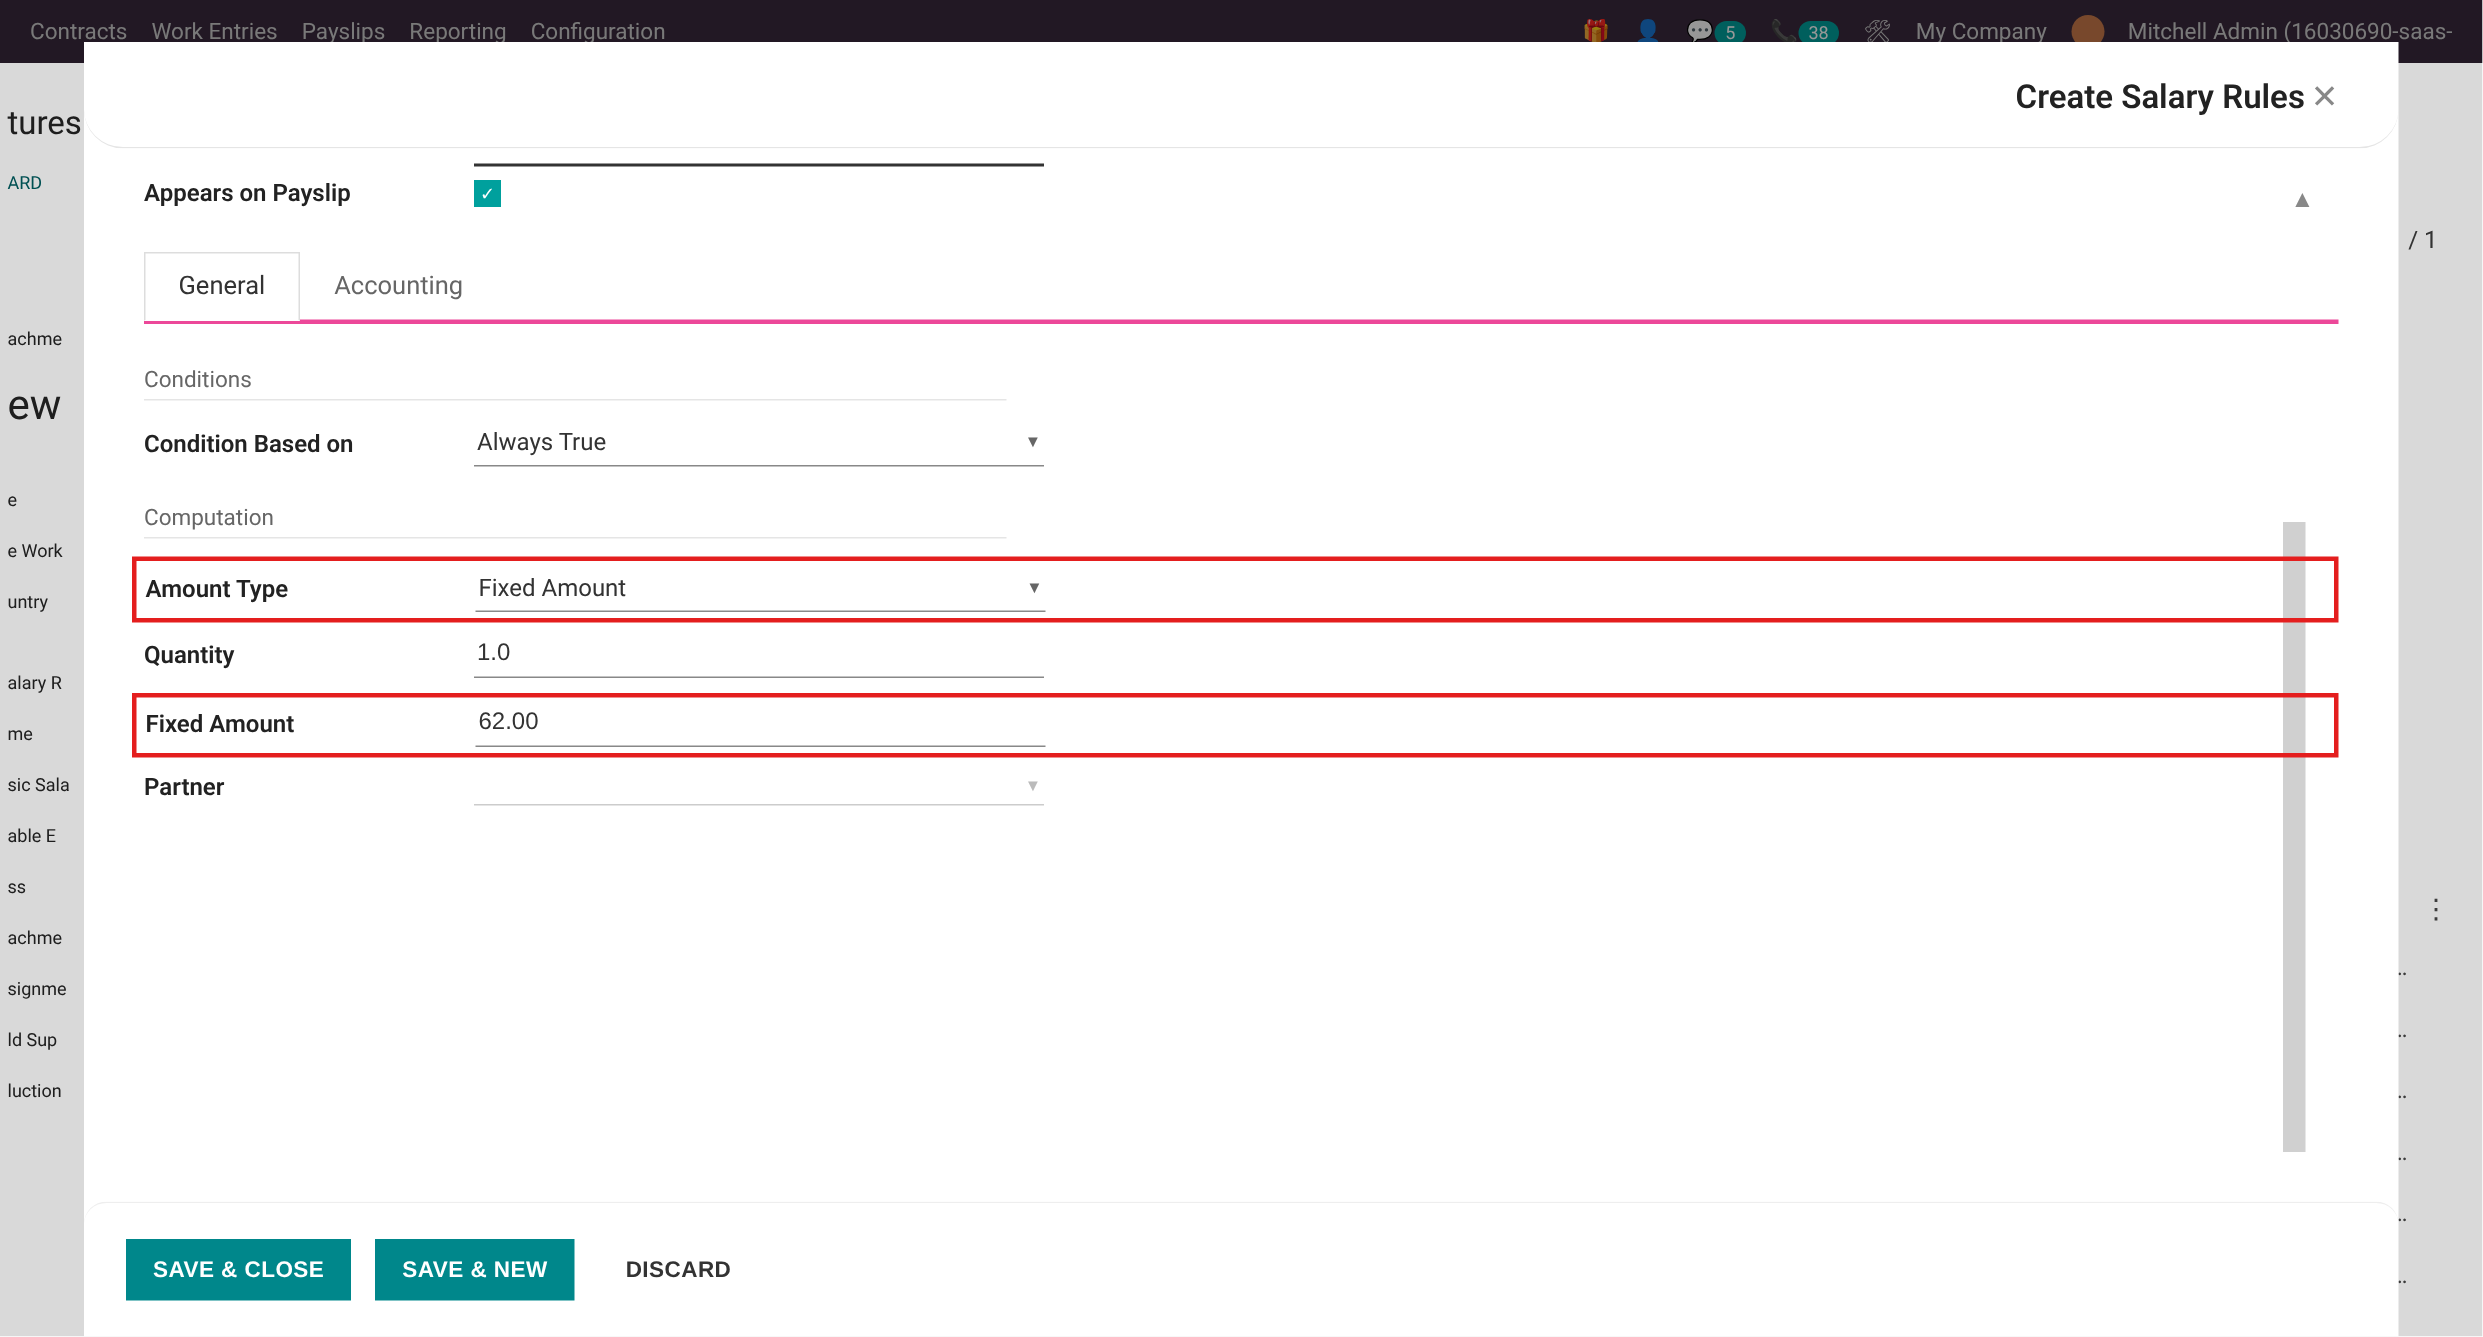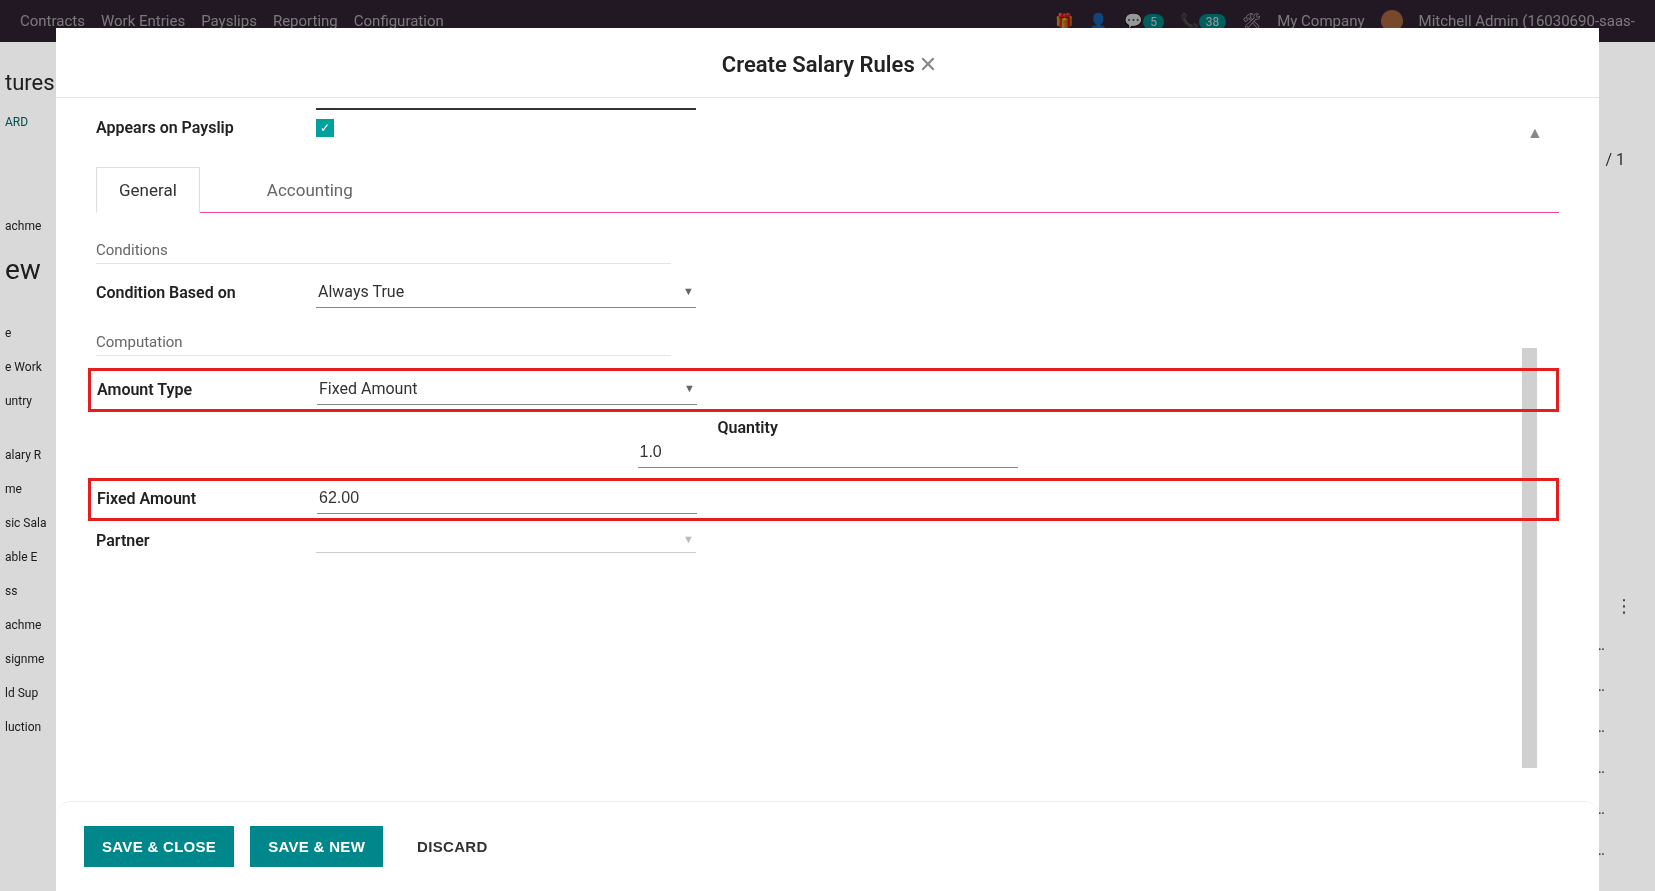--- a/index.html
+++ b/index.html
@@ -85,25 +85,26 @@
       position: absolute;
       top: 28px;
       left: 56px;
       right: 56px;
       bottom: 0;
       background: #fff;
       display: flex;
       flex-direction: column;
     }
     .modal-header {
-      padding: 20px 16px 16px 24px;
-      display: flex;
-      align-items: center;
-      justify-content: center;
+      padding: 20px 36px 16px 24px;
+      display: flex;
+      align-items: center;
+      justify-content: flex-end;
       border-bottom: 1px solid #e5e5e5;
+      border-radius: 26px;
     }
     .modal-title {
       font-size: 22px;
       font-weight: 600;
       color: #222;
     }
     .modal-close {
       font-size: 22px;
       color: #888;
       cursor: pointer;
@@ -185,23 +186,22 @@
       border-top: 2px solid #333;
       height: 2px;
       width: 380px;
       margin-left: 220px;
       margin-bottom: 8px;
     }
     
     
     .tabs {
       display: flex;
-      border-bottom: 1px solid #ec4899;
+      border-bottom: 3px solid #ec4899;
       margin: 30px 0 28px 0;
-      gap: 44px;
     }
     .tab {
       padding: 12px 22px;
       font-size: 17px;
       color: #666;
       cursor: pointer;
       border: 1px solid transparent;
       margin-bottom: -1px;
     }
     .tab.active {
@@ -374,21 +374,21 @@
           <div class="form-label">Amount Type</div>
           <div class="form-control-wrap">
             <div class="select-line">
               <span>Fixed Amount</span>
               <span class="dropdown-caret">▼</span>
             </div>
           </div>
         </div>
       </div>
 
-      <div class="form-row" style="margin-top:6px;flex-direction:column;">
+      <div class="form-row" style="margin-top:6px;">
         <div class="form-label">Quantity</div>
         <div class="form-control-wrap">
           <input class="input-line" value="1.0" style="">
         </div>
       </div>
 
       <div class="highlight-box">
         <div class="form-row">
           <div class="form-label">Fixed Amount</div>
           <div class="form-control-wrap">

